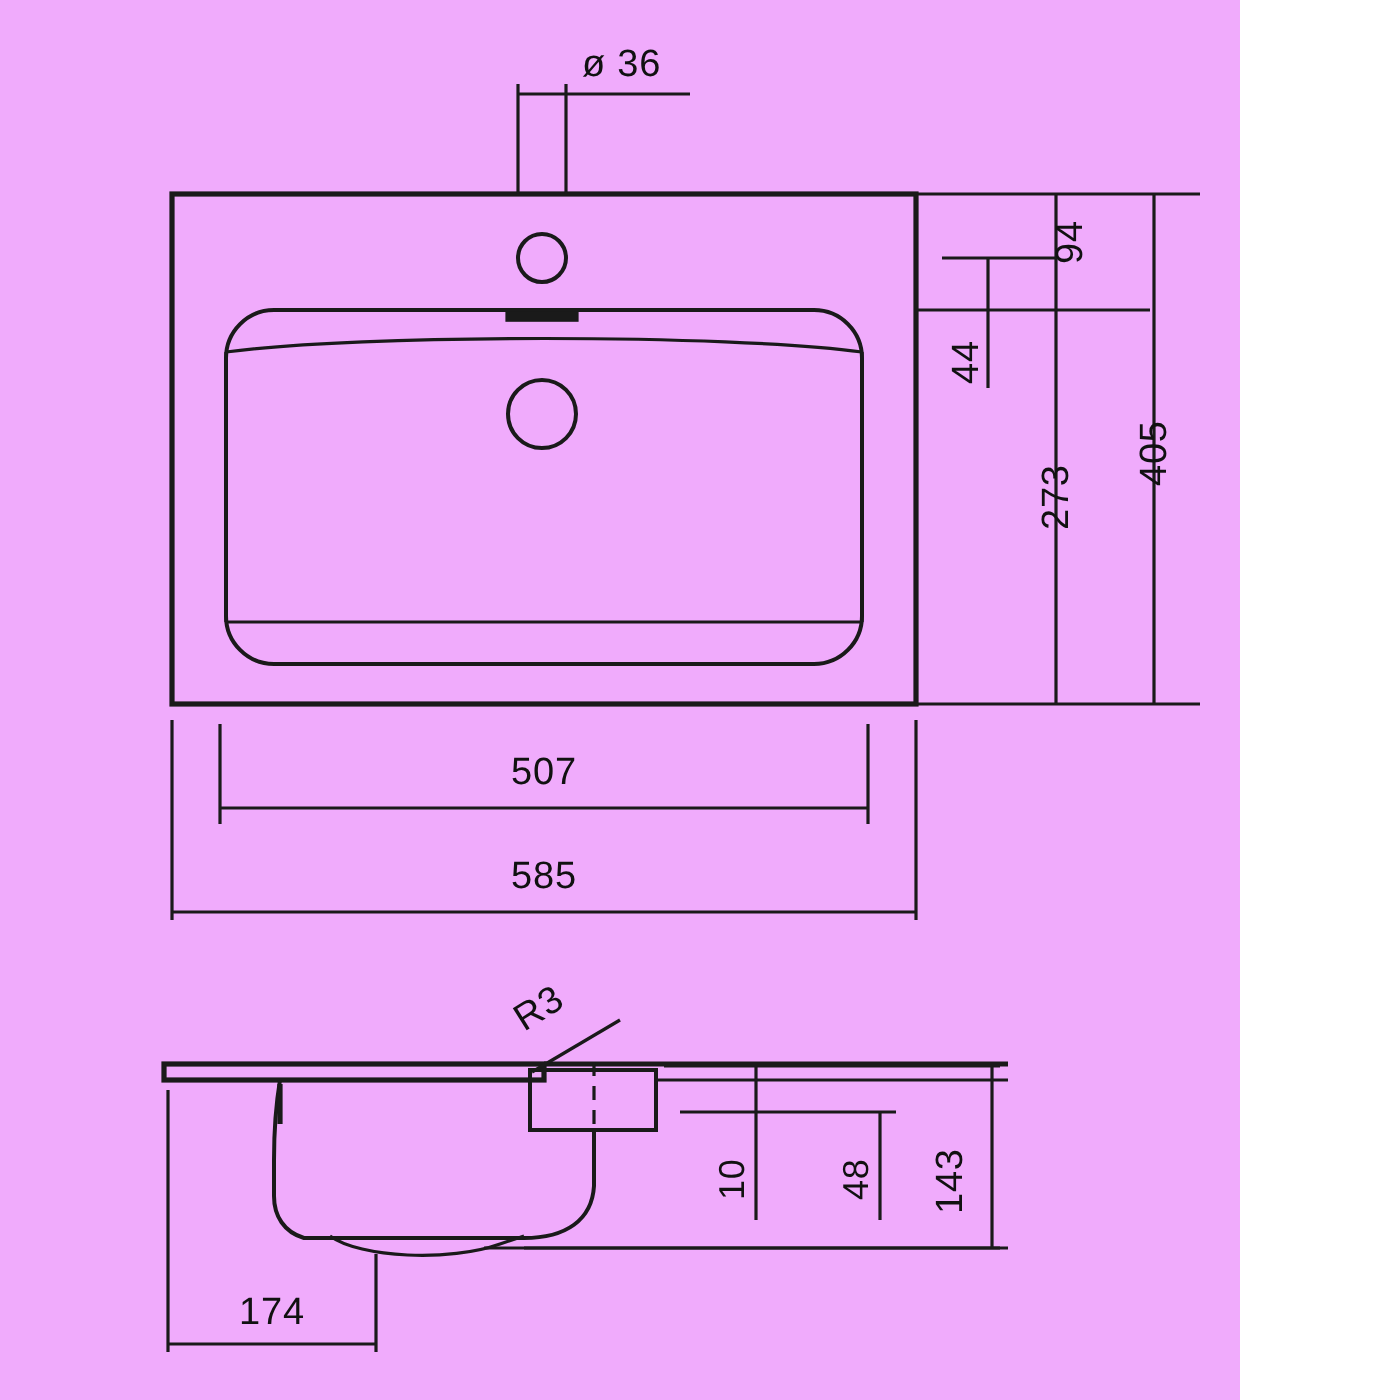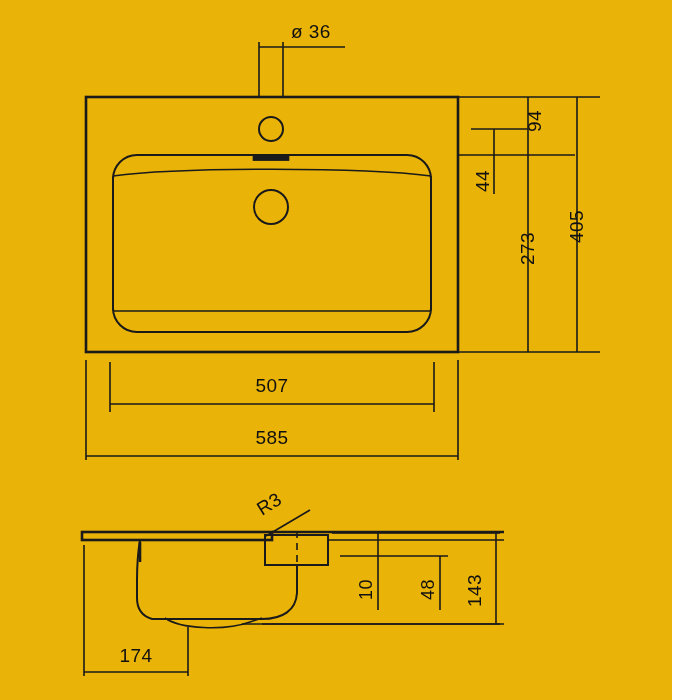--- a/index.html
+++ b/index.html
@@ -2,23 +2,23 @@
 <html><head>
 <meta charset="utf-8">
 <style>
   html, body {
     margin: 0;
     padding: 0;
     background: #ffffff;
   }
   #sheet {
     position: relative;
-    width: 672px;
+    width: 620px;
     height: 700px;
-    background: #eab308;
+    background: #f0abfc;
     font-family: "Liberation Sans", sans-serif;
     overflow: hidden;
   }
   #sheet svg {
     display: block;
     width: 700px;
     height: 700px;
   }
   .ln {
     stroke: #1a1a1a;

